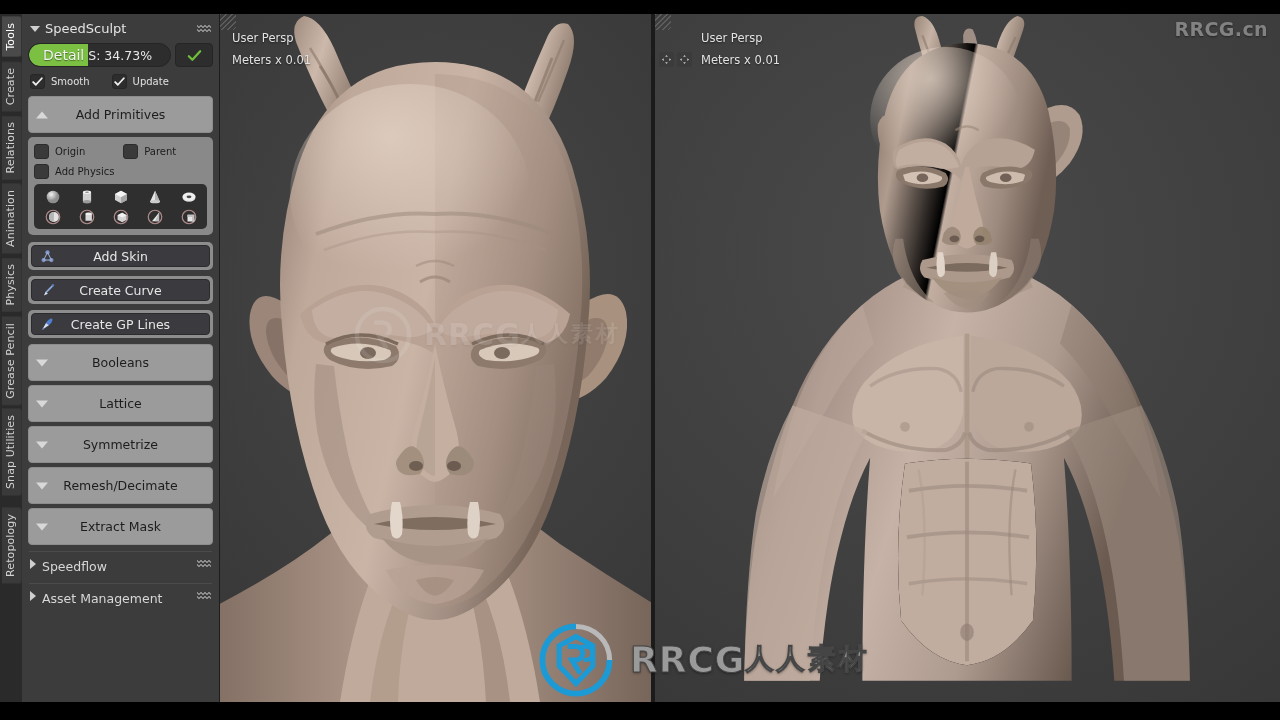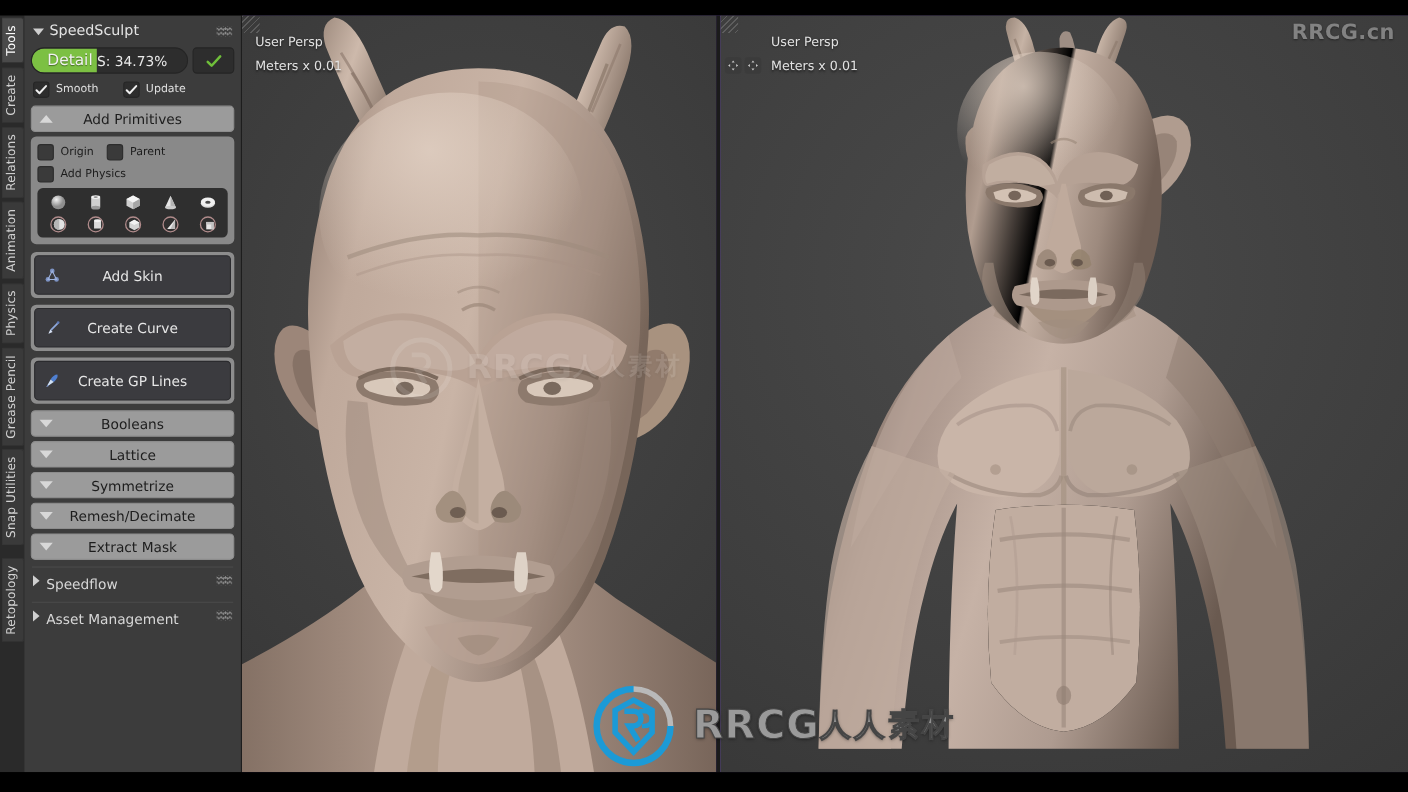--- a/index.html
+++ b/index.html
@@ -93,21 +93,21 @@
   .cb { display:flex; align-items:center; gap:6px; color:#e0e0e0; font-size:10px; }
   .cbox {
     width:15px; height:15px; border-radius:3px; background:#2d2d2d;
     border:1px solid #262626; display:flex; align-items:center; justify-content:center;
   }
   .cbox svg { width:13px; height:13px; }
   .cbox.off { background:#343434; }
 
   
   .wbtn {
-    position:relative; width:100%; height:24px; border-radius:4px;
+    position:relative; width:100%; height:37px; border-radius:4px;
     background:#9b9b9b; color:#1d1d1d; font-size:12.5px;
     display:flex; align-items:center; justify-content:center;
     margin-bottom:4px; border:1px solid #8d8d8d;
   }
   .wbtn .tri-lt {
     position:absolute; left:7px; top:50%; transform:translateY(-50%);
     width:0; height:0;
     border-left:6px solid transparent; border-right:6px solid transparent;
     border-top:7px solid #d8d8d8;
   }
@@ -116,37 +116,37 @@
     width:0; height:0;
     border-left:6px solid transparent; border-right:6px solid transparent;
     border-bottom:7px solid #d8d8d8;
   }
 
   
   .subbox {
     background:#898989; border-radius:5px; padding:5px 6px 6px 6px;
     margin-bottom:7px;
   }
-  .subbox .cbrow { margin:2px 0 5px 0; gap:12px; }
+  .subbox .cbrow { margin:2px 0 5px 0; gap:38px; }
   .subbox .cb { color:#1c1c1c; }
   .subbox .cbox { background:#3a3a3a; border-color:#2c2c2c; }
   .prim-grid {
     background:#2f2f2f; border-radius:5px; padding:3px 2px;
     display:grid; grid-template-columns:repeat(5,1fr); gap:1px;
   }
   .prim {
     height:19px; display:flex; align-items:center; justify-content:center;
     border-radius:3px;
   }
   .prim svg { width:18px; height:18px; }
 
   
   .dkwrap { background:#8d8d8d; border-radius:5px; padding:3px; margin-bottom:6px; }
   .dkbtn {
-    position:relative; width:100%; height:36px; border-radius:4px;
+    position:relative; width:100%; height:22px; border-radius:4px;
     background:#3b3b3f; border:1px solid #2b2b2e;
     color:#e6e6e6; font-size:12.5px;
     display:flex; align-items:center; justify-content:center;
   }
   .dkbtn .bicon {
     position:absolute; left:6px; top:50%; transform:translateY(-50%);
     width:18px; height:18px; display:flex; align-items:center; justify-content:center;
   }
   .dkbtn .bicon svg { width:17px; height:17px; }
 

